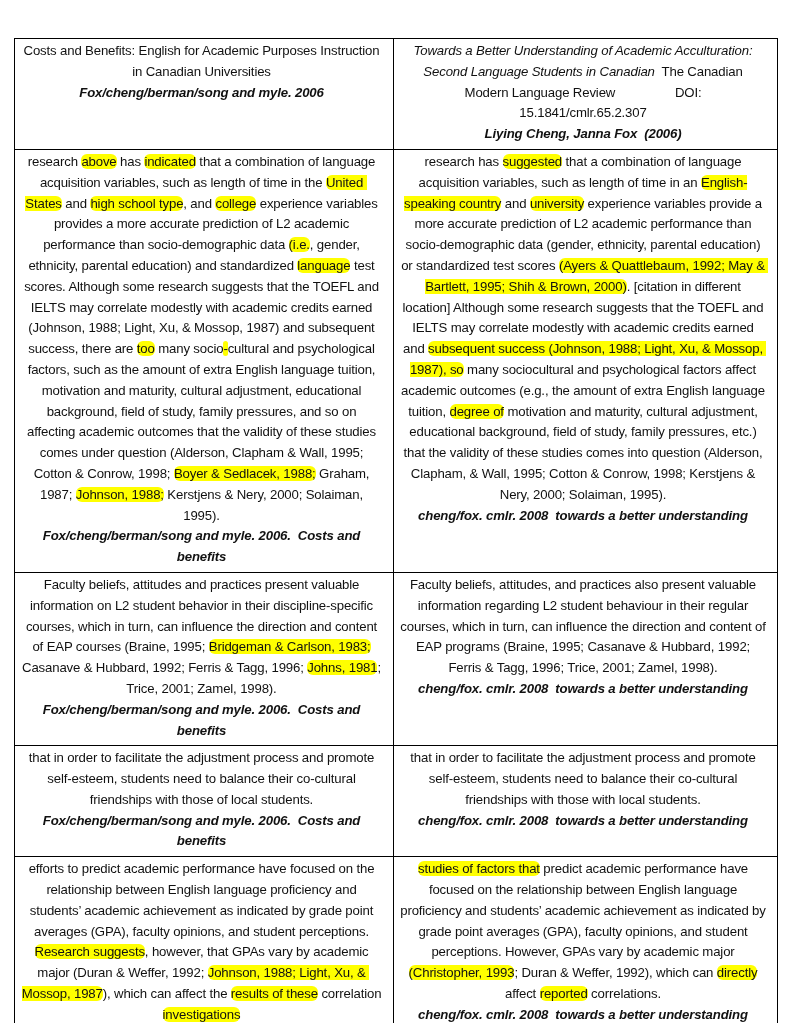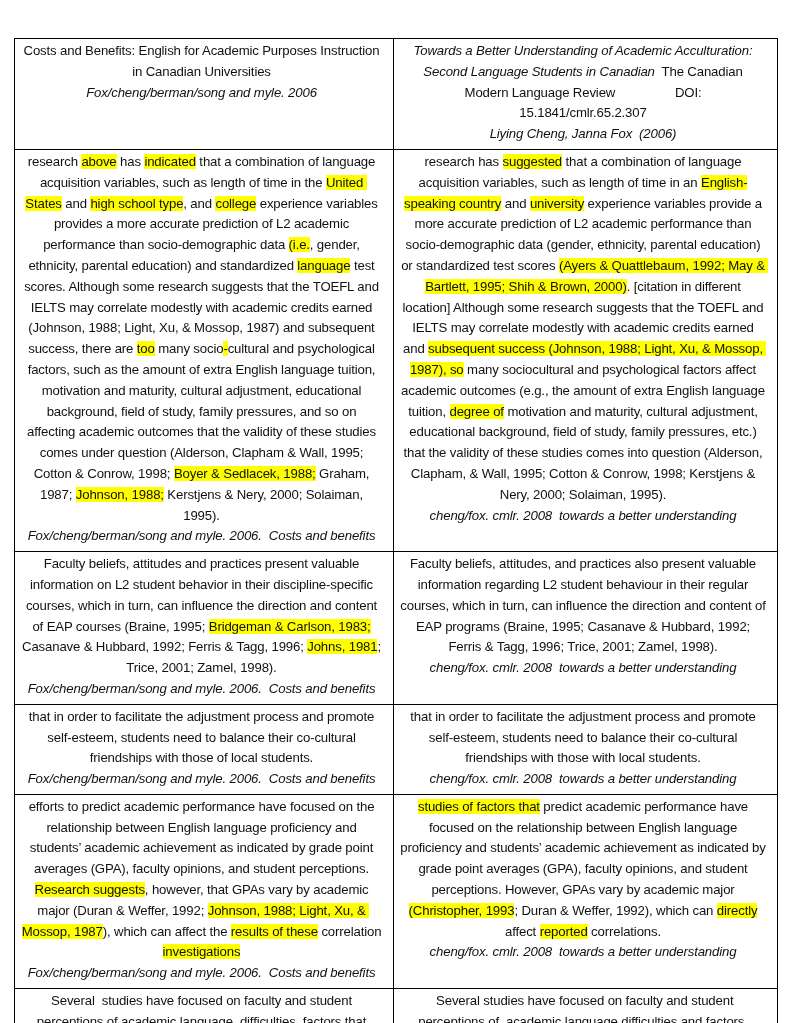--- a/index.html
+++ b/index.html
@@ -26,22 +26,22 @@
     font-size: 13.2px;
     line-height: 20.8px;
     letter-spacing: -0.15px;
     white-space: pre-wrap;
     word-wrap: break-word;
     text-align: center;
   }
   td.col-left  { width: 379px; }
   td.col-right { width: 384px; }
   .seg { color: var(--ink); }
-  .hl  { background: var(--hl); }
-  .bi  { font-weight: normal; font-style: italic; }
+  .hl  { background: var(--hl); border-radius: 6px; }
+  .bi  { font-weight: bold; font-style: italic; }
   .it  { font-style: italic; margin-top: 36px; }
 </style>
 </head>
 <body>
 
 <div class="page">
   <table class="cmp">
     <tbody>
         <tr>
           <td class="col-left"><span class="seg">Costs and Benefits: English for Academic Purposes Instruction in Canadian Universities</span><br><span class="seg bi">Fox/cheng/berman/song and myle. 2006</span></td>

